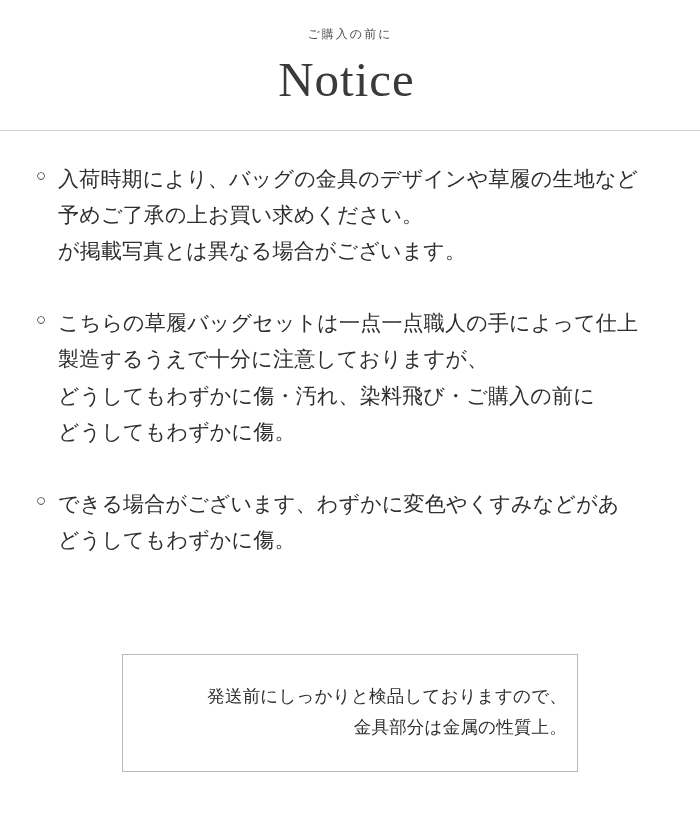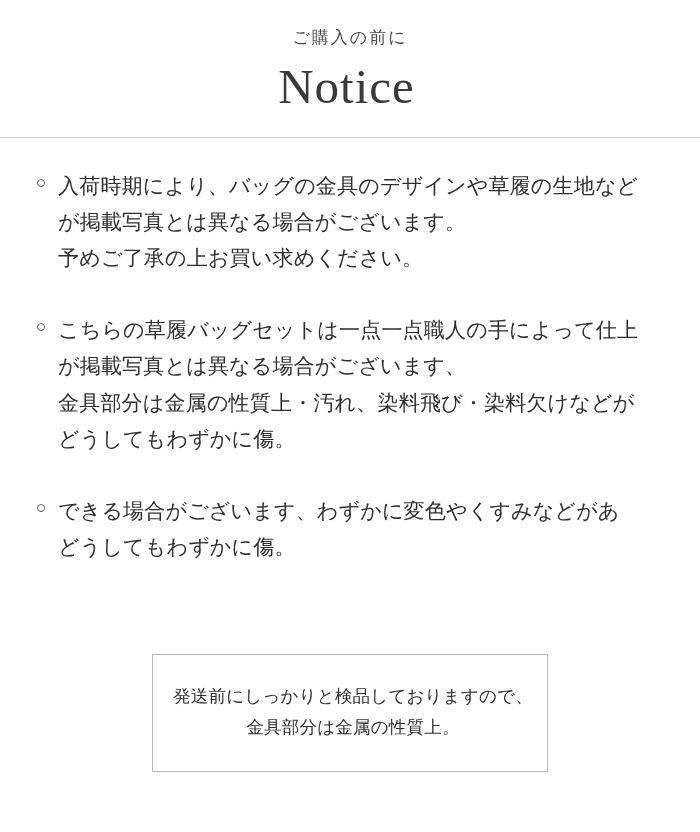--- a/index.html
+++ b/index.html
@@ -19,21 +19,21 @@
     width: 700px;
     height: 832px;
     box-sizing: border-box;
   }
   
   .header {
     text-align: center;
     padding-top: 26px;
   }
   .header-sub {
-    font-size: 17px;
+    font-size: 12px;
     letter-spacing: 2px;
     color: #4a4a4a;
     font-weight: normal;
     line-height: 1.4;
     margin: 0;
   }
   .header-title {
     font-family: "Liberation Serif", "DejaVu Serif", serif;
     font-size: 49px;
     font-weight: normal;
@@ -81,24 +81,24 @@
   
   .footer-box-wrap {
     position: absolute;
     left: 0;
     right: 0;
     top: 654px;
     display: flex;
     justify-content: center;
   }
   .footer-box {
-    width: 396px;
+    width: 456px;
     border: 1px solid #b9b9b9;
     padding: 26px 10px 28px 16px;
-    text-align: center;
+    text-align: right;
     box-sizing: border-box;
   }
   .footer-box .line {
     display: block;
     font-size: 17.5px;
     line-height: 1.78;
     color: #2e2e2e;
     letter-spacing: 0.2px;
     white-space: nowrap;
   }
@@ -113,31 +113,31 @@
     <h1 class="header-title">Notice</h1>
     <hr class="divider">
   </div>
 
   <div class="notes">
 
     <div class="note">
       <span class="note-marker">○</span>
       <div class="note-body">
         <span class="line">入荷時期により、バッグの金具のデザインや草履の生地など</span>
+        <span class="line">予めご了承の上お買い求めください。</span>
         <span class="line">が掲載写真とは異なる場合がございます。</span>
-        <span class="line">予めご了承の上お買い求めください。</span>
       </div>
     </div>
 
     <div class="note">
       <span class="note-marker">○</span>
       <div class="note-body">
         <span class="line">こちらの草履バッグセットは一点一点職人の手によって仕上</span>
-        <span class="line">が掲載写真とは異なる場合がございます、</span>
-        <span class="line">金具部分は金属の性質上・汚れ、染料飛び・染料欠けなどが</span>
+        <span class="line">製造するうえで十分に注意しておりますが、</span>
+        <span class="line">どうしてもわずかに傷・汚れ、染料飛び・ご購入の前に</span>
         <span class="line">どうしてもわずかに傷。</span>
       </div>
     </div>
 
     <div class="note">
       <span class="note-marker">○</span>
       <div class="note-body">
         <span class="line">できる場合がございます、わずかに変色やくすみなどがあ</span>
         <span class="line">どうしてもわずかに傷。</span>
       </div>

